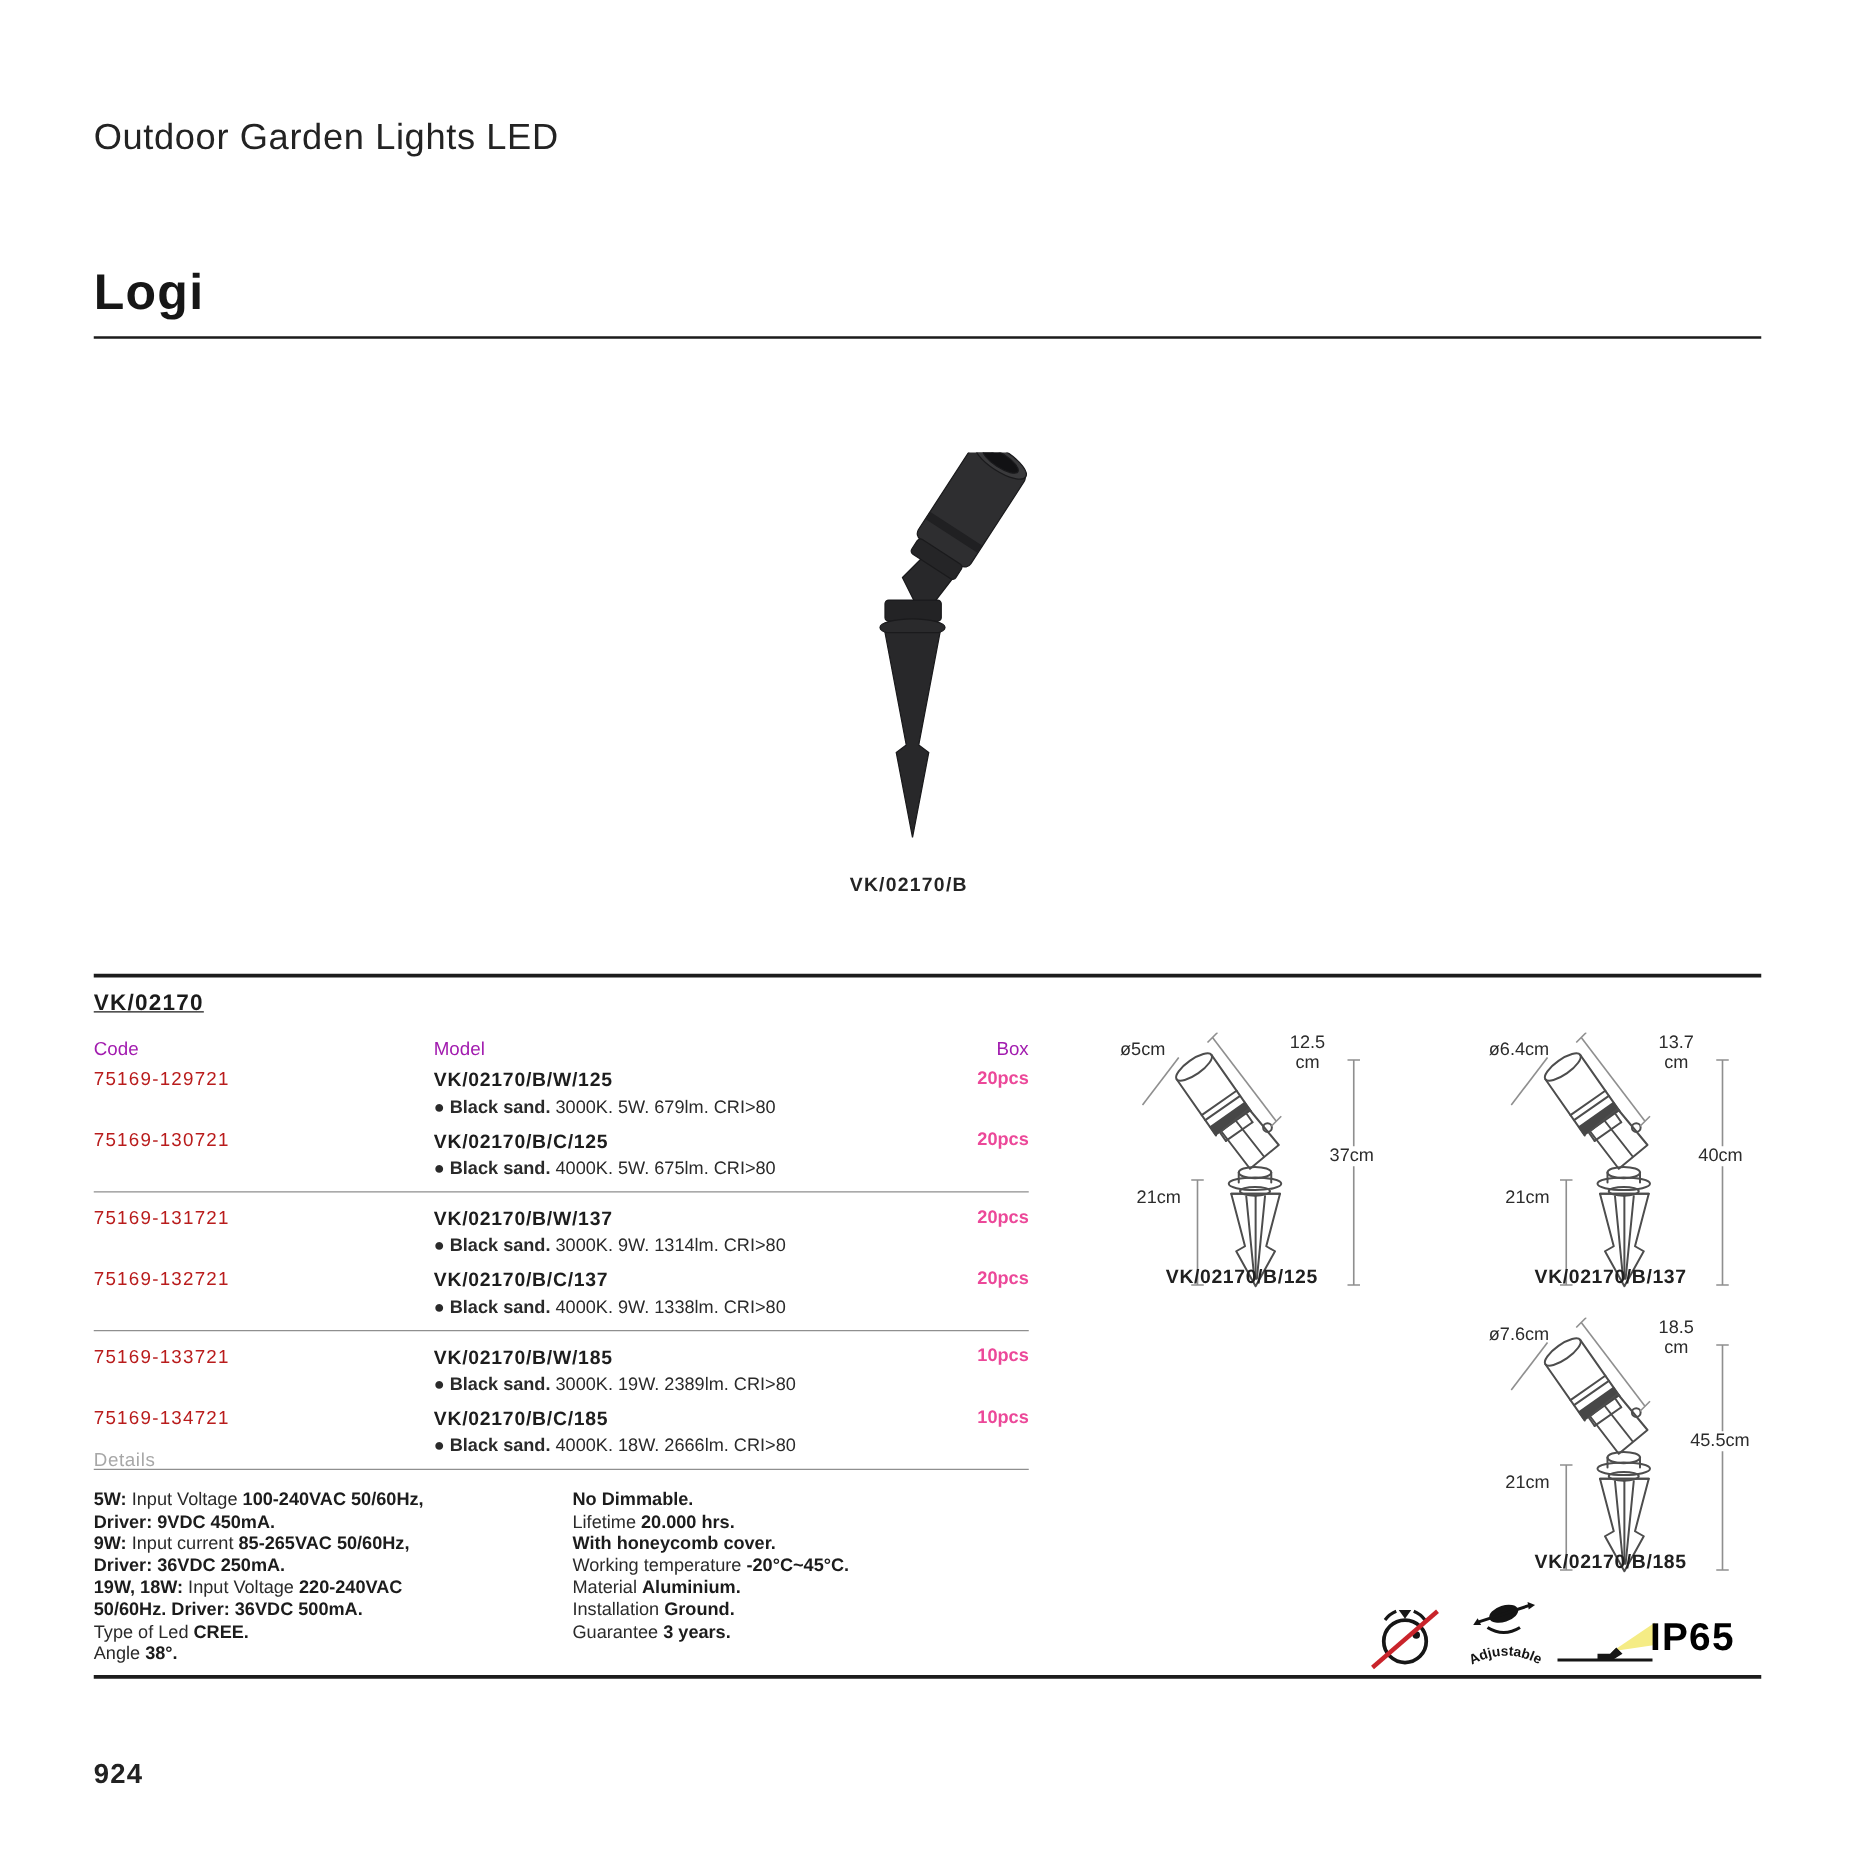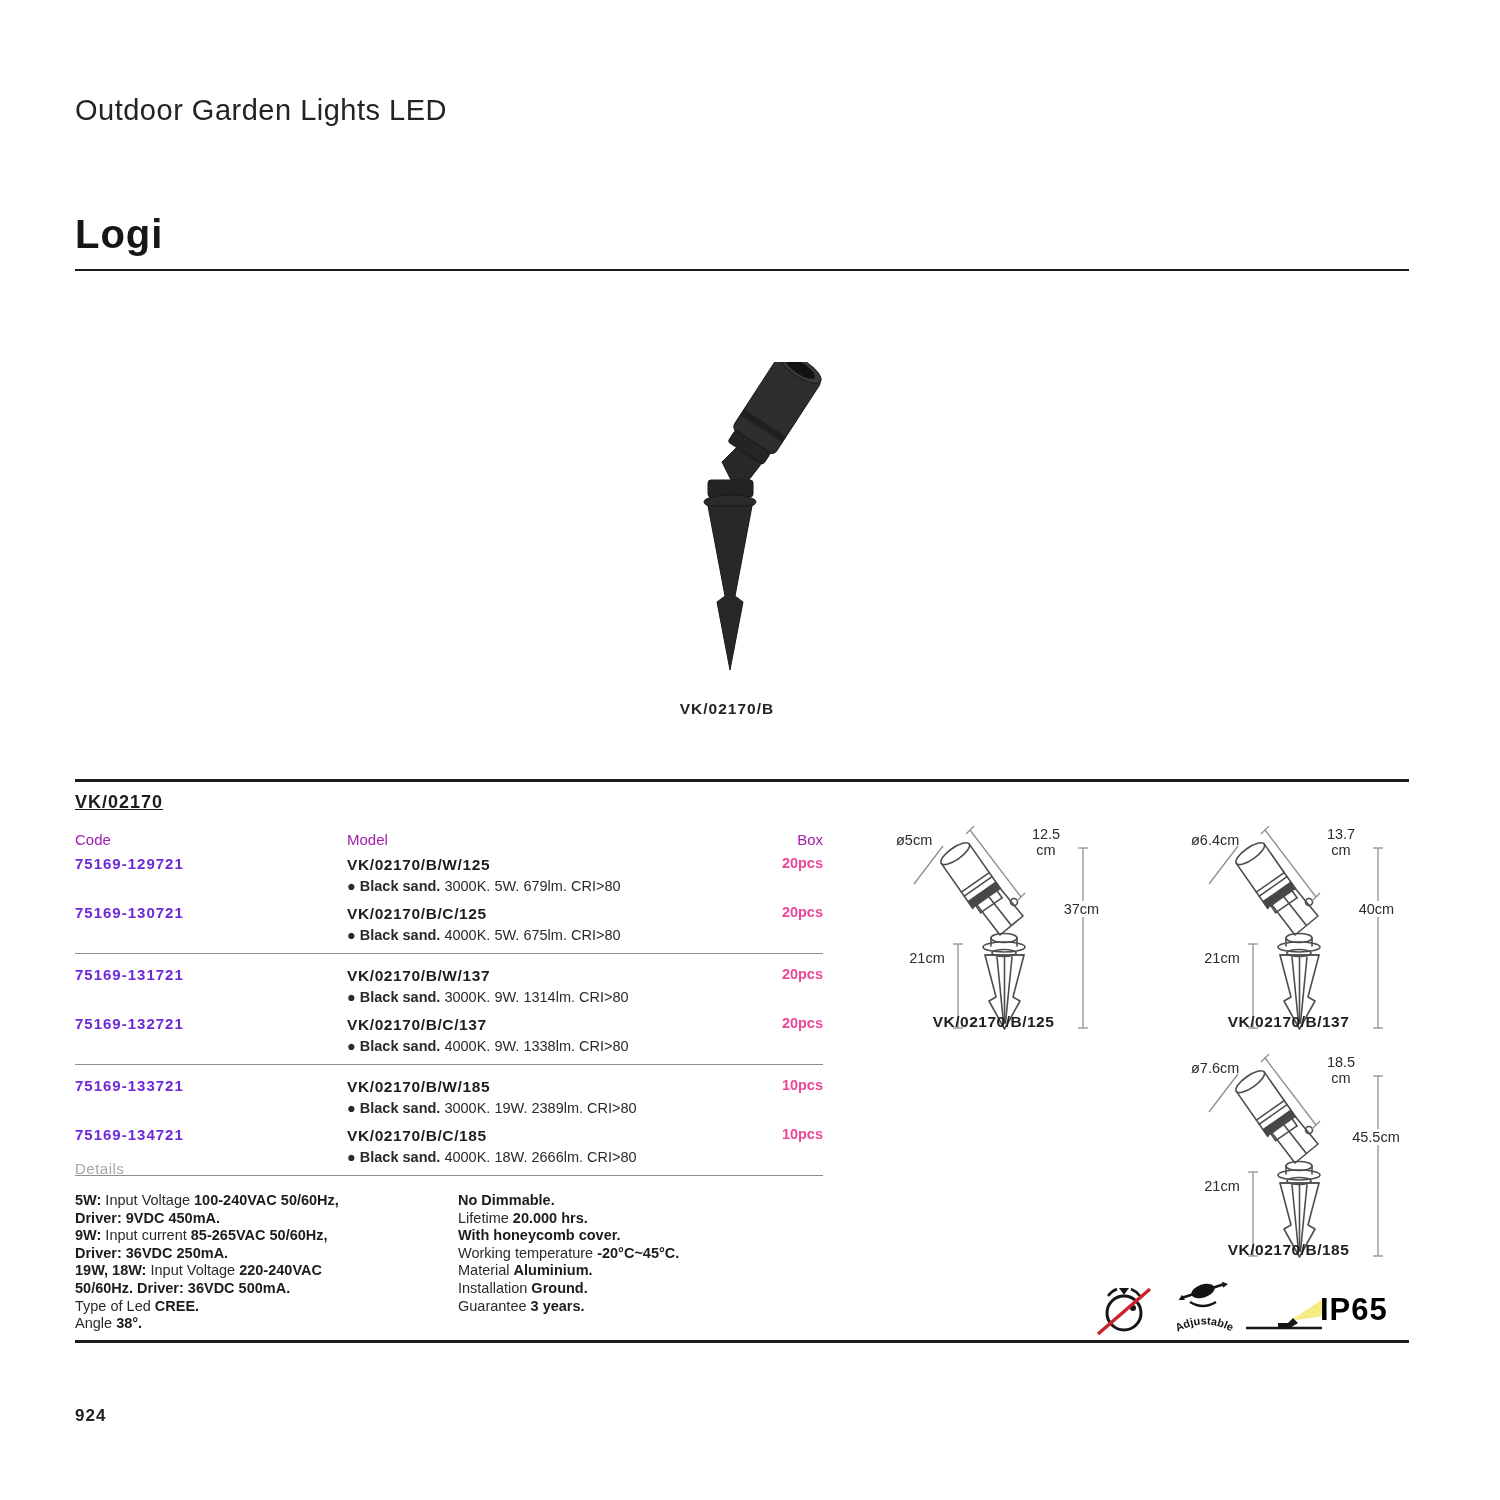--- a/index.html
+++ b/index.html
@@ -19,53 +19,53 @@
   .photo-wrap{left:670px;top:362px;width:155px;height:320px;}
   .photo-caption{left:652px;top:700px;width:150px;text-align:center;font-size:15.5px;font-weight:bold;letter-spacing:1px;color:#242424;}
   
   .family-code{left:75px;top:792px;font-size:18px;font-weight:bold;letter-spacing:1px;text-decoration:underline;color:#1b1b1b;}
   
   .table{left:75px;top:831px;width:748px;}
   .thead,.trow{display:grid;grid-template-columns:272px 1fr 90px;align-items:start;}
   .thead{font-size:15px;color:#a21caf;margin-bottom:7px;}
   .thead .col-box,.trow .col-box{text-align:right;}
   .trow{margin-bottom:9px;}
-  .code{font-size:15px;font-weight:bold;letter-spacing:1px;color:#6d28d9;}
+  .code{font-size:15px;font-weight:normal;letter-spacing:1px;color:#b91c1c;}
   .model{font-size:15.5px;font-weight:bold;letter-spacing:.6px;color:#1d1d1d;line-height:19px;}
   .desc{font-size:14.5px;color:#2a2a2a;line-height:18px;margin-top:3px;}
   .desc .b{font-weight:bold;}
   .box{font-size:14.5px;font-weight:bold;color:#ec4899;}
   .group-sep{border:none;border-top:1.5px solid #8f8f8f;margin:2px 0 12px 0;}
   
   .details-label{left:75px;top:1160px;font-size:15px;color:#a7a7a7;letter-spacing:.5px;}
   .details-col{font-size:14.5px;line-height:17.6px;color:#2a2a2a;}
   .details-left{left:75px;top:1192px;width:400px;}
   .details-right{left:458px;top:1192px;width:395px;}
   .spec-line .b{font-weight:bold;color:#1c1c1c;}
   
   .diagram{width:215px;height:212px;}
   .diagram svg.line-art{position:absolute;left:0;top:0;}
   .dim{position:absolute;font-size:14.5px;color:#2c2c2c;white-space:nowrap;}
   .dim-dia{left:10px;top:6px;}
   .dim-len{left:136px;top:0px;width:48px;text-align:center;line-height:16px;}
   .dim-len span{display:block;}
-  .dim-total{left:197px;top:75px;transform:translateX(-54%);background:#fff;padding:0 2px;}
+  .dim-total{left:197px;top:91px;transform:translateX(-54%);background:#fff;padding:0 2px;}
   .dim-spike{left:16px;top:124px;width:50px;text-align:center;}
   .diagram .caption{position:absolute;left:0;top:187px;width:100%;text-align:center;font-size:15.5px;font-weight:bold;letter-spacing:.5px;color:#202020;}
   #diagram-125{left:886px;top:826px;}
   #diagram-137{left:1181px;top:826px;}
   #diagram-185{left:1181px;top:1054px;}
   
   .badge{width:70px;height:62px;}
   #icon-nodim{left:1090px;top:1280px;}
   #icon-adjustable{left:1168px;top:1276px;}
   #icon-beam{left:1244px;top:1294px;width:82px;height:40px;}
   .ip-rating{left:1320px;top:1292px;font-size:31px;font-weight:bold;letter-spacing:1px;color:#000000;}
   
-  .page-number{left:75px;top:1406px;font-size:17px;font-weight:bold;letter-spacing:1px;color:#222;}
+  .page-number{left:75px;top:1406px;font-size:22px;font-weight:bold;letter-spacing:1px;color:#222;}
 </style>
 </head>
 <body>
 
 <svg width="0" height="0" style="position:absolute" aria-hidden="true">
   <defs>
     <g id="spike-line" stroke="#4d4d4d" stroke-width="1.6" fill="none" stroke-linejoin="round" stroke-linecap="round">
       <g transform="translate(122,103) rotate(-35)">
         <line x1="-17" y1="-92" x2="-17" y2="-37"></line>
         <line x1="17" y1="-92" x2="17" y2="-37"></line>

